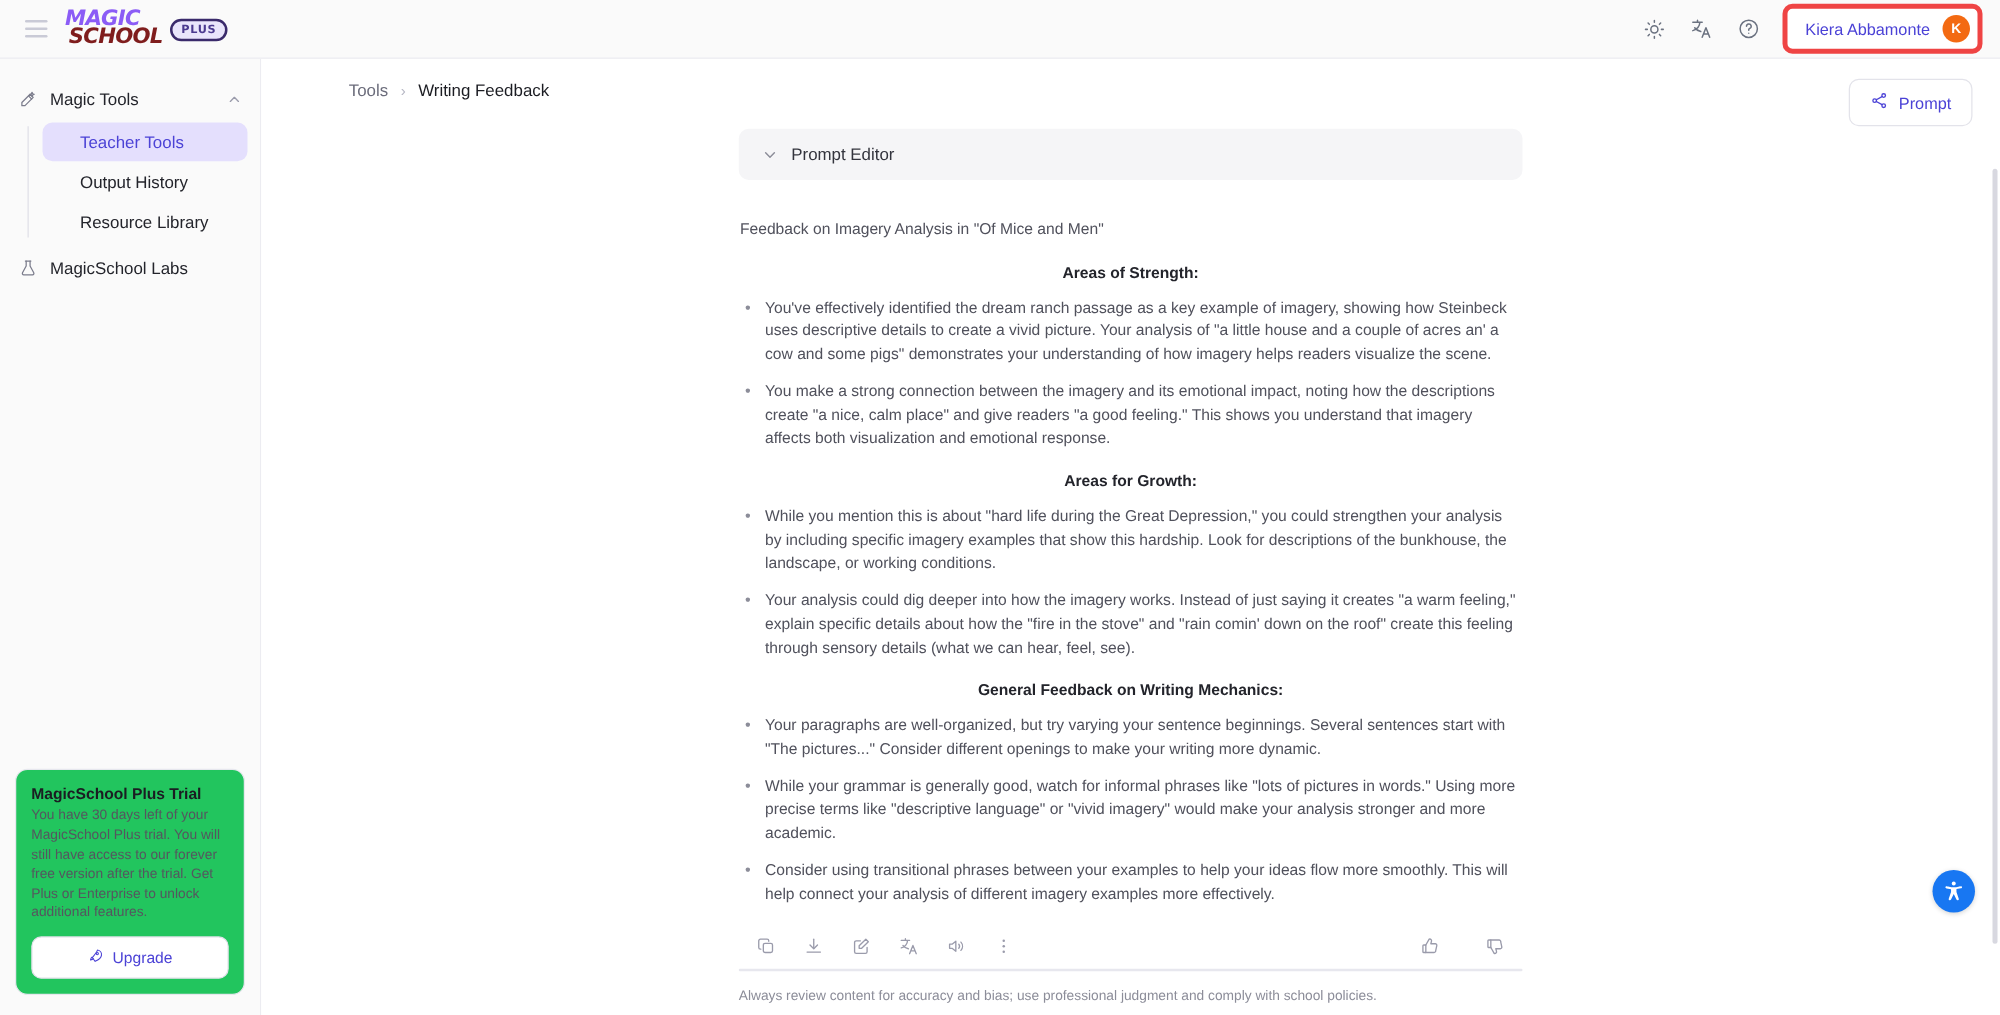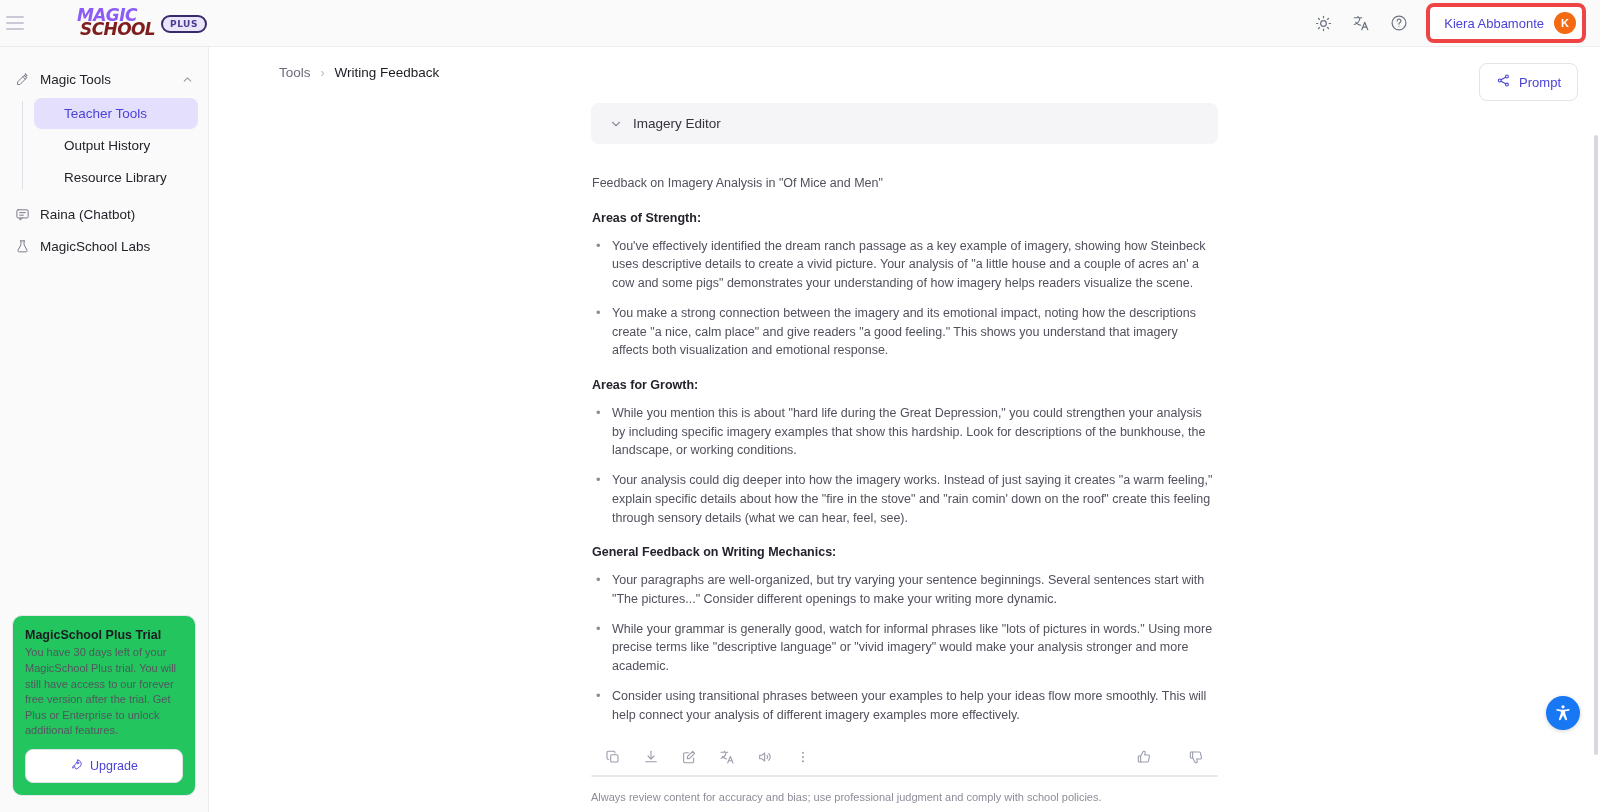--- a/index.html
+++ b/index.html
@@ -10,22 +10,22 @@
     overflow: hidden;
   }
   .app { display: flex; flex-direction: column; width: 1600px; height: 812px; }
 
   
   .topbar {
     height: 47px; min-height: 47px;
     background: #fafafa;
     border-bottom: 1px solid #ececf1;
     display: flex; align-items: center;
-    padding: 0 14px 0 2px;
-    position: relative; z-index: 10; gap: 39px;
+    padding: 0 14px 0 16px;
+    position: relative; z-index: 10;
   }
   .hamburger {
     width: 26px; height: 26px;
     display: flex; flex-direction: column; justify-content: center;
     gap: 4px; padding: 0 4px; cursor: pointer;
     margin-right: 10px;
   }
   .hamburger span { display:block; height: 2px; background: #c9cad6; border-radius: 2px; }
   .logo-wrap { display: flex; align-items: center; gap: 2px; }
   .logo-text { display: flex; flex-direction: column; line-height: 0.82; }
@@ -124,21 +124,21 @@
   .doc { width: 627px; margin-top: 2px; }
 
   .prompt-editor {
     background: #f5f5f7; border-radius: 8px;
     display: flex; align-items: center; gap: 10px;
     padding: 13px 18px; font-size: 13.5px; color: #33343d;
     cursor: pointer;
   }
   .content { padding: 30px 1px 0 1px; color: #3e3f4a; font-size: 12.5px; line-height: 1.5; }
   .content .lead { color: #50515c; margin-bottom: 11px; }
-  .content h4 { font-size: 12.5px; color: #23242b; margin: 16px 0 9px 0; font-weight: bold; }
+  .content h4 { font-size: 12.5px; color: #23242b; margin: 16px 0 9px 0; font-weight: bold; text-align: center; }
   .content ul { list-style: none; margin: 0 0 0 0; padding: 0; }
   .content li {
     position: relative; padding-left: 20px; margin-bottom: 11px;
     color: #50515c;
   }
   .content li:before {
     content: "•"; position: absolute; left: 4px; top: -1px; color: #8c8d99; font-size: 13px;
   }
 
   
@@ -247,30 +247,20 @@
           <span>Teacher Tools</span>
         </div>
         <div class="sub-row">
           <span>Output History</span>
         </div>
         <div class="sub-row">
           <span>Resource Library</span>
         </div>
       </div>
 
-      <div class="nav-row">
-        <span class="nav-icon">
-          <svg width="15" height="15" viewBox="0 0 24 24" fill="none" stroke="currentColor" stroke-width="1.6" stroke-linecap="round" stroke-linejoin="round">
-            <rect x="3" y="4.5" width="18" height="13" rx="2"></rect>
-              <path d="M7.5 9h9M7.5 13h6"></path>
-              <path d="M8 17.5L8 21l4-3.5"></path>
-          </svg>
-        </span>
-        <span>Raina (Chatbot)</span>
-      </div>
 
 
       <div class="nav-row">
         <span class="nav-icon">
           <svg width="15" height="15" viewBox="0 0 24 24" fill="none" stroke="currentColor" stroke-width="1.6" stroke-linecap="round" stroke-linejoin="round">
             <path d="M9.5 3v6.2L4.8 18c-.6 1.1.2 2.5 1.5 2.5h11.4c1.3 0 2.1-1.4 1.5-2.5l-4.7-8.8V3"></path>
               <path d="M8.5 3h7"></path>
           </svg>
         </span>
         <span>MagicSchool Labs</span>
@@ -315,21 +305,21 @@
 
       <div class="scroll-area">
         <div class="doc">
 
           <div class="prompt-editor">
             <span style="display:flex;color:#8c8d99;">
               <svg width="14" height="14" viewBox="0 0 24 24" fill="none" stroke="currentColor" stroke-width="2" stroke-linecap="round" stroke-linejoin="round">
                   <polyline points="6 9 12 15 18 9"></polyline>
                 </svg>
             </span>
-            <span>Imagery Editor</span>
+            <span>Prompt Editor</span>
           </div>
 
           <div class="content">
             <div class="lead">Feedback on Imagery Analysis in "Of Mice and Men"</div>
 
             <h4>Areas of Strength:</h4>
             <ul>
               <li>You've effectively identified the dream ranch passage as a key example of imagery, showing how Steinbeck uses descriptive details to create a vivid picture. Your analysis of "a little house and a couple of acres an' a cow and some pigs" demonstrates your understanding of how imagery helps readers visualize the scene.</li>
               <li>You make a strong connection between the imagery and its emotional impact, noting how the descriptions create "a nice, calm place" and give readers "a good feeling." This shows you understand that imagery affects both visualization and emotional response.</li>
             </ul>

